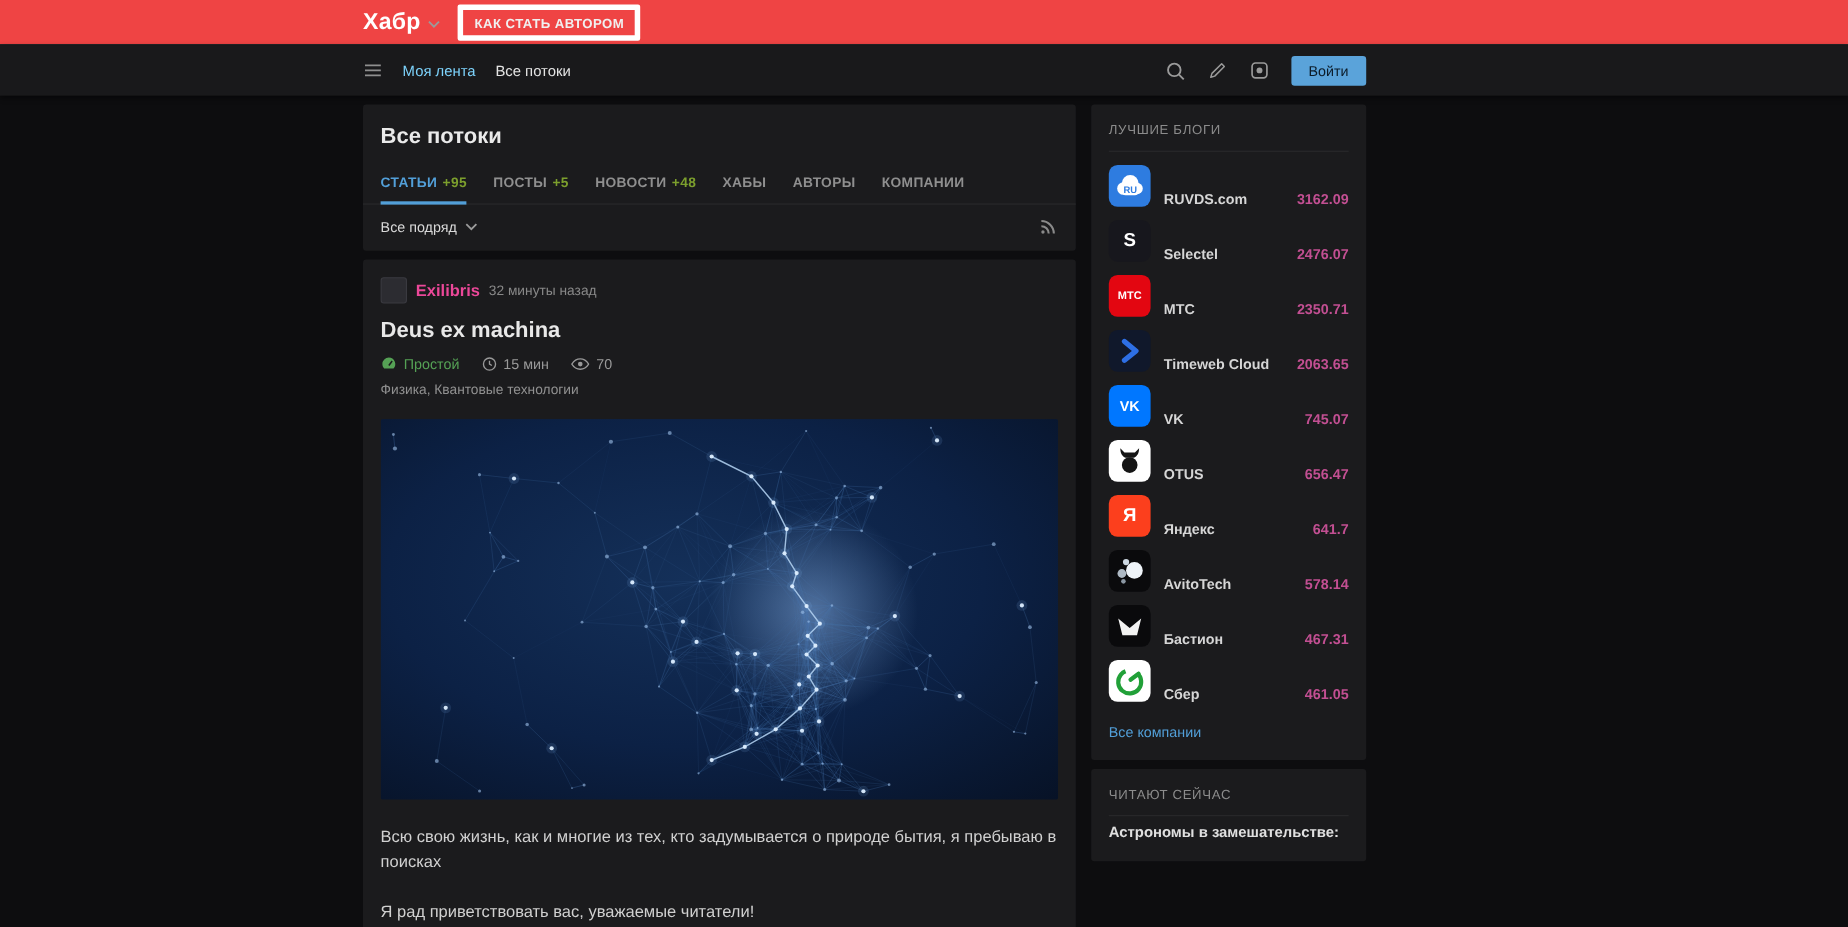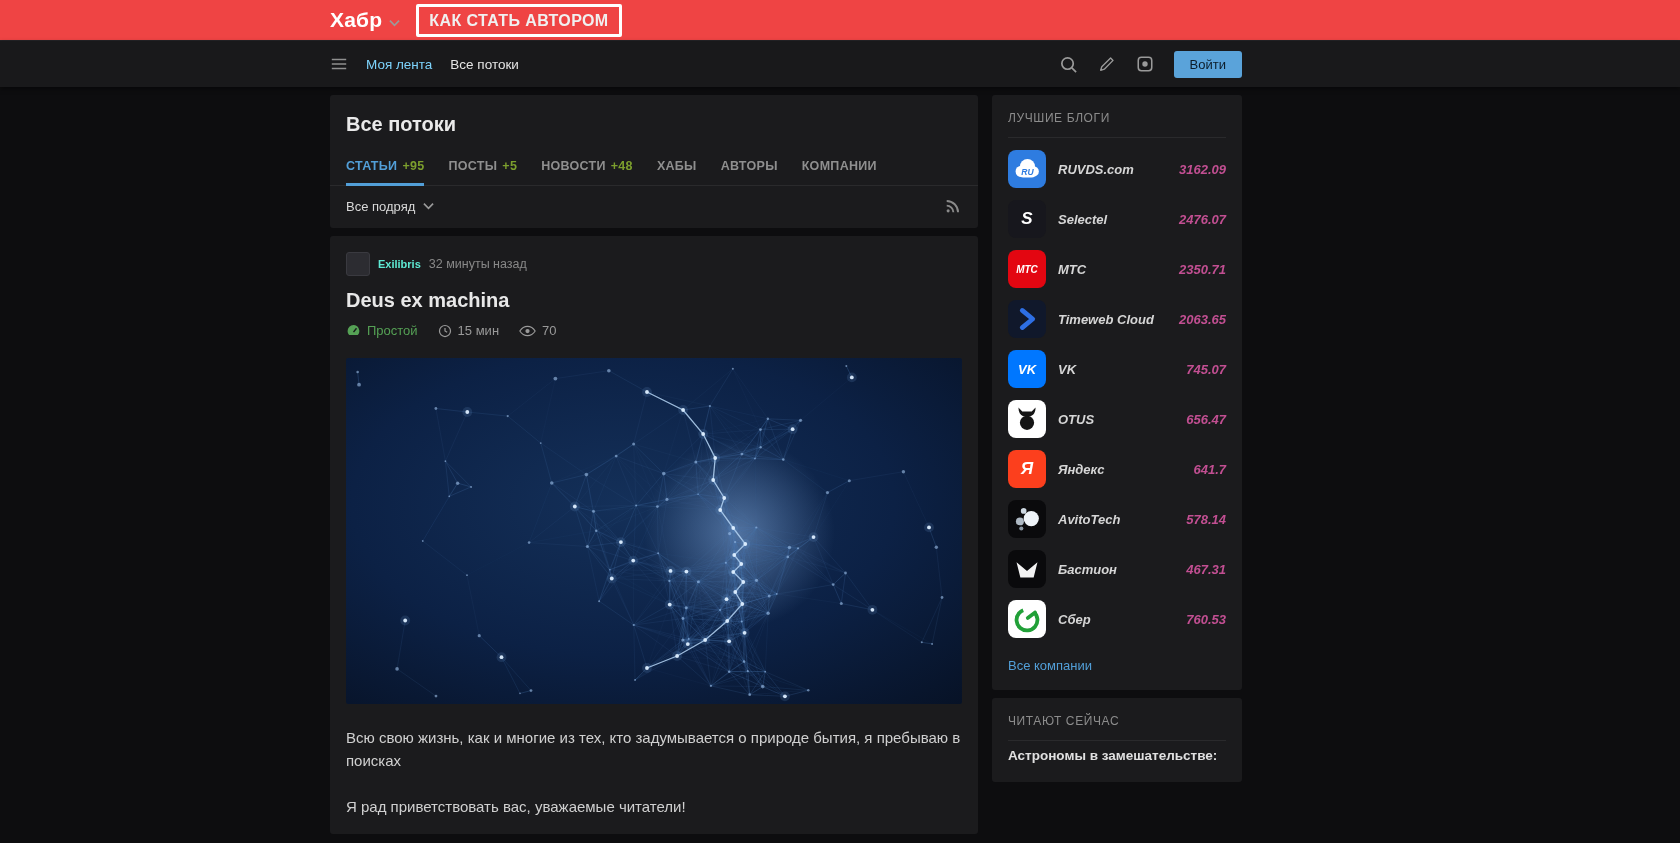--- a/index.html
+++ b/index.html
@@ -10,22 +10,22 @@
     font-family: "Liberation Sans", "DejaVu Sans", sans-serif;
   }
   a { text-decoration: none; }
 
   
   .topbar { height: 41px; background: #ef4444; border-bottom: 1px solid #242427; }
   .topbar-inner { width: 912px; margin-left: 330px; height: 100%; display: flex; align-items: center; }
   .logo { color: #ffffff; font-weight: 700; font-size: 21px; cursor: pointer; letter-spacing: .2px; }
   .logo-chevron { color: #9a9a9a; margin-left: 7px; margin-top: 4px; cursor: pointer; }
   .become-author {
-    margin-left: 16px; background: transparent; border: 3px solid #ffffff; color: #f0f0f0;
-    font-family: inherit; font-size: 16px; font-weight: 700; letter-spacing: .4px;
+    margin-left: 16px; background: transparent; border: 5px solid #ffffff; color: #f0f0f0;
+    font-family: inherit; font-size: 12px; font-weight: 700; letter-spacing: .4px;
     padding: 5px 10px 4px; border-radius: 2px; cursor: pointer;
   }
   .navbar { height: 46px; background: #19191b; box-shadow: 0 2px 5px rgba(0,0,0,.45); }
   .navbar-inner { width: 912px; margin-left: 330px; height: 100%; display: flex; align-items: center; }
   .nav-left { display: flex; align-items: center; gap: 18px; }
   .menu-btn { color: #8f8f8f; display: flex; cursor: pointer; }
   .nav-link { color: #7dd3fc; font-size: 13.5px; cursor: pointer; }
   .nav-link.active { color: #e4e4e4; }
   .nav-right { margin-left: auto; display: flex; align-items: center; gap: 20px; color: #9a9a9a; }
   .nav-icon { display: flex; cursor: pointer; }
@@ -53,36 +53,36 @@
                        background: var(--accent, #529fd8); }
   .filter-row { display: flex; align-items: center; justify-content: space-between; padding: 11px 16px 13px; }
   .filter-control { display: flex; align-items: center; gap: 8px; color: #d8d8d8; font-size: 13px; cursor: pointer; }
   .filter-control svg { color: #9a9a9a; }
   .rss-btn { color: #8a8a8a; display: flex; cursor: pointer; }
 
   
   .article-card { padding: 16px; }
   .post-header { display: flex; align-items: center; gap: 8px; }
   .avatar { width: 24px; height: 24px; border-radius: 3px; background: #2c2c31; border: 1px solid #3a3a40; cursor: pointer; }
-  .author { color: #5eead4; font-weight: 700; font-size: 11px; cursor: pointer; }
+  .author { color: #ec4899; font-weight: 700; font-size: 15px; cursor: pointer; }
   .time-ago { color: #888888; font-size: 12.5px; cursor: pointer; }
   .post-title { margin: 13px 0 0; font-size: 20px; font-weight: 700; color: #e8e8e8; cursor: pointer; }
   .post-meta { display: flex; align-items: flex-start; gap: 20px; margin-top: 11px; font-size: 13px; color: #999999; }
   .meta-item { display: flex; align-items: center; gap: 6px; }
   .meta-item.complexity { color: var(--complexity_green, #55a155); }
   .post-hubs { margin-top: 9px; font-size: 12.5px; color: #909090; cursor: pointer; }
   .post-cover { margin: 20px 0 0; line-height: 0; cursor: pointer; }
   .post-cover svg { display: block; width: 100%; height: 346px; border-radius: 2px; }
   .post-body p { font-size: 15px; line-height: 1.55; color: #d0d0d0; margin: 22px 0 0; }
 
   
   .side-card { padding: 14px 16px 16px; }
   .side-title { margin: 2px 0 12px; font-size: 12px; font-weight: 400; color: #8c8c8c; letter-spacing: .6px; }
   .side-divider { height: 1px; background: #2a2a2c; margin-bottom: 6px; }
-  .blog-row { display: flex; align-items: center; gap: 12px; padding: 6px 0; cursor: pointer; font-style: italic; }
+  .blog-row { display: flex; align-items: flex-end; gap: 12px; padding: 6px 0; cursor: pointer; }
   .blog-icon { width: 38px; height: 38px; border-radius: 8px; flex: none; display: flex;
                align-items: center; justify-content: center; overflow: hidden; color: #fff; }
   .blog-icon .letter { font-weight: 800; color: #ffffff; }
   .blog-icon .letter.big { font-size: 17px; }
   .blog-icon .letter.mid { font-size: 13px; }
   .blog-icon .letter.small { font-size: 10px; letter-spacing: 0; }
   .blog-name { flex: 1; font-size: 13px; font-weight: 700; color: #d6d6d6; }
   .blog-rating { font-size: 13px; font-weight: 700; color: var(--rating_pink, #c24f92); }
   .all-companies { display: inline-block; margin-top: 14px; color: var(--accent, #529fd8); font-size: 13px; cursor: pointer; }
   .reading-item { display: block; margin-top: 6px; color: #e0e0e0; font-size: 13.5px; font-weight: 700;
@@ -209,20 +209,21 @@
           <span>15 мин</span>
         </span>
         <span class="meta-item">
           <svg width="17" height="12" viewBox="0 0 20 14">
               <path d="M1 7s3.5-5.5 9-5.5S19 7 19 7s-3.5 5.5-9 5.5S1 7 1 7z" fill="none" stroke="currentColor" stroke-width="1.4"></path>
               <circle cx="10" cy="7" r="2.5" fill="currentColor"></circle>
             </svg>
           <span>70</span>
         </span>
       </div>
+      <div class="post-hubs">Физика, Квантовые технологии</div>
       <figure class="post-cover">
         <svg id="plexus" viewBox="0 0 614 346" preserveAspectRatio="none">
           <defs>
             <radialGradient id="bgGrad" cx="45%" cy="42%" r="80%">
               <stop offset="0%" stop-color="#143059"></stop>
               <stop offset="55%" stop-color="#0c2145"></stop>
               <stop offset="100%" stop-color="#071226"></stop>
             </radialGradient>
             <radialGradient id="glowGrad" cx="50%" cy="50%" r="50%">
               <stop offset="0%" stop-color="#9cc8ff" stop-opacity="0.45"></stop>
@@ -1326,21 +1327,21 @@
       </div>
 
       <div class="blog-row">
         <div class="blog-icon" style="background: rgb(255, 255, 255);">
           <svg width="38" height="38" viewBox="0 0 40 40">
               <circle cx="20" cy="21" r="11" fill="none" stroke="#21a038" stroke-width="4" stroke-dasharray="57 13" transform="rotate(-50 20 21)"></circle>
               <path d="M28.5 13.2L20.8 18.9" stroke="#21a038" stroke-width="4" stroke-linecap="round" fill="none"></path>
             </svg>
         </div>
         <span class="blog-name">Сбер</span>
-        <span class="blog-rating">760.53</span>
+        <span class="blog-rating">461.05</span>
       </div>
 
       <a class="all-companies">Все компании</a>
     </section>
 
     <section class="card side-card">
       <h3 class="side-title">ЧИТАЮТ СЕЙЧАС</h3>
       <div class="side-divider"></div>
       <a class="reading-item">Астрономы в замешательстве:</a>
     </section>

